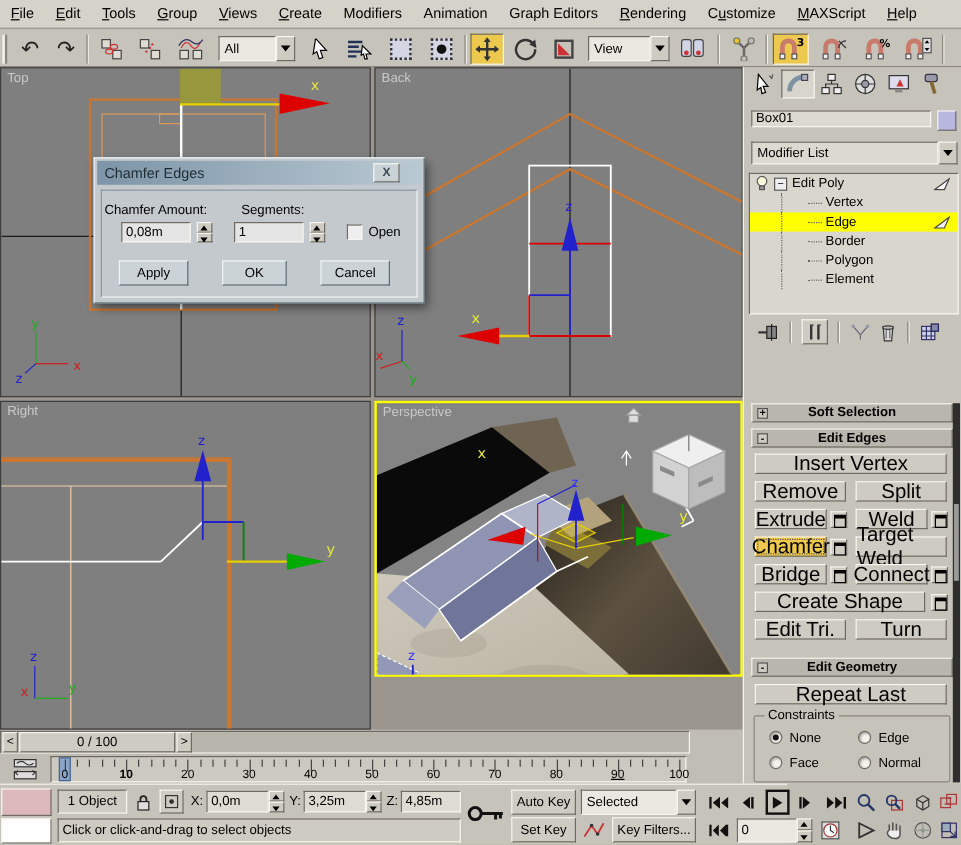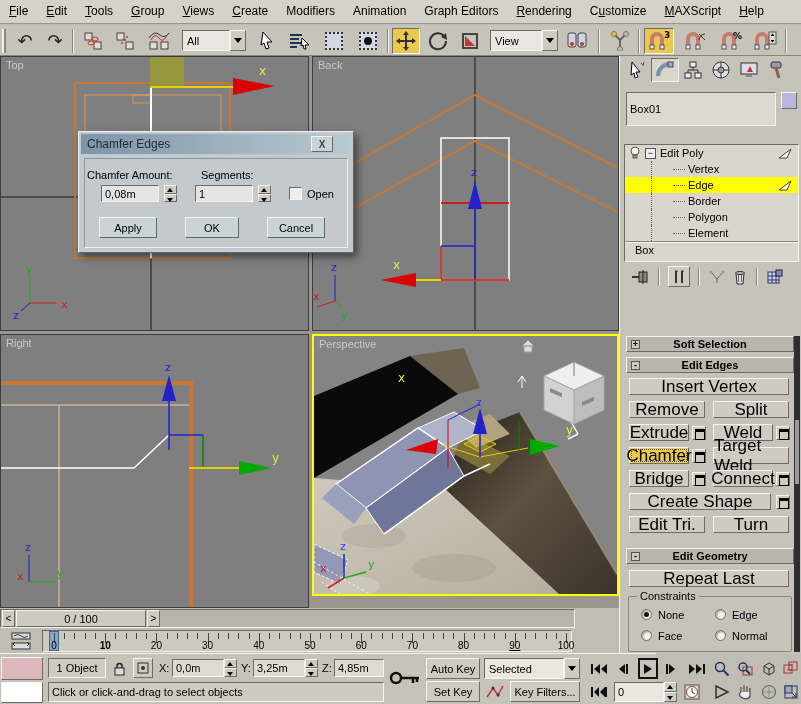--- a/index.html
+++ b/index.html
@@ -255,21 +255,21 @@
         <polygon points="270,133 238,126 238,140" fill="#0a0"></polygon>
         <text x="271" y="127" font-size="12" fill="#e8e838">y</text>
         <line x1="28" y1="247" x2="28" y2="220" stroke="#22c"></line>
         <line x1="28" y1="247" x2="55" y2="247" stroke="#2a2"></line>
         <text x="24" y="216" font-size="11" fill="#22c">z</text>
         <text x="16" y="245" font-size="11" fill="#c22">x</text>
         <text x="56" y="242" font-size="11" fill="#2a2">y</text>
       </svg>
     </div>
 
-    <div class="vp" style="left:312px;top:278px;width:307px;height:262px;border:2px solid #ffff00;background:#848484">
+    <div class="vp" style="left:312px;top:278px;width:307px;height:230px;border:2px solid #ffff00;background:#848484">
       <span class="vp-label">Perspective</span>
       <svg width="303" height="270" viewBox="0 0 303 270">
         <defs>
           <linearGradient id="beamg" x1="0" y1="0" x2="1" y2="1">
             <stop offset="0" stop-color="#241f18"></stop>
               <stop offset="0.45" stop-color="#5c5140"></stop>
               <stop offset="1" stop-color="#39322a"></stop>
           </linearGradient>
           <linearGradient id="plasterg" x1="0" y1="0" x2="1" y2="1">
             <stop offset="0" stop-color="#cfc9bb"></stop>
@@ -403,25 +403,31 @@
           </svg>
         </div>
       <div class="btn" style="width:28px;height:24px">
           <svg width="20" height="20" viewBox="0 0 20 20">
             <rect x="4" y="2" width="10" height="6" rx="2" fill="#99a" stroke="#334"></rect>
             <path d="M9 8l3 10" stroke="#863" stroke-width="3"></path>
           </svg>
         </div>
     </div>
 
-    <div class="abs field sunken" style="left:6px;top:36px;width:150px;height:34px;background:#dcd9d0">
+    <div class="abs field sunken" style="left:6px;top:36px;width:150px;height:14px;background:#dcd9d0">
         <span>Box01</span>
       </div>
     <div class="abs raised" style="left:161px;top:36px;width:16px;height:17px;background:#b7b7e0"></div>
 
+    <div class="abs combo" style="left:6px;top:62px;width:172px;height:19px">
+      <div class="val" style="background:#dcd9d0">Modifier List</div>
+      <div class="arr">
+          <span class="arrglyph"></span>
+        </div>
+    </div>
 
     <div class="abs sunken" style="left:4px;top:88px;width:175px;height:118px;background:#d9d6cd;overflow:hidden">
         <div class="stack-row">
           <span style="margin-left:4px">
             <svg width="12" height="14" viewBox="0 0 12 14">
               <circle cx="6" cy="5" r="4" fill="#ffffe0" stroke="#555"></circle>
               <rect x="4" y="9" width="4" height="3" fill="#999" stroke="#555"></rect>
             </svg>
           </span>
           <span style="width:11px;height:11px;border:1px solid #555;background:#eee;font-size:9px;line-height:9px;text-align:center;margin:0 4px">−</span>
@@ -454,24 +460,20 @@
         </div>
         <div class="stack-row">
           <span style="width:22px;border-left:1px dotted #666;height:100%;margin-left:26px"></span>
           <span style="width:12px;border-top:1px dotted #666;margin-right:3px"></span>
           <span>Polygon</span>
         </div>
         <div class="stack-row">
           <span style="width:22px;border-left:1px dotted #666;height:100%;margin-left:26px"></span>
           <span style="width:12px;border-top:1px dotted #666;margin-right:3px"></span>
           <span>Element</span>
-        </div>
-        <div class="stack-row" style="border-top: 1px solid rgb(138, 134, 125); box-shadow: rgb(244, 242, 236) 0px 1px 0px inset;">
-          <span style="width:10px"></span>
-          <span>Box</span>
         </div>
       </div>
 
     <div class="abs" style="left:4px;top:210px;width:175px;height:24px">
       <div class="abs btn" style="left:4px;top:2px;width:24px;height:18px">
           <svg width="20" height="16" viewBox="0 0 20 16">
             <path d="M2 8h7" stroke="#333" stroke-width="2"></path>
             <rect x="9" y="3" width="8" height="10" fill="#888" stroke="#222"></rect>
             <path d="M13 1v14" stroke="#222"></path>
           </svg>

